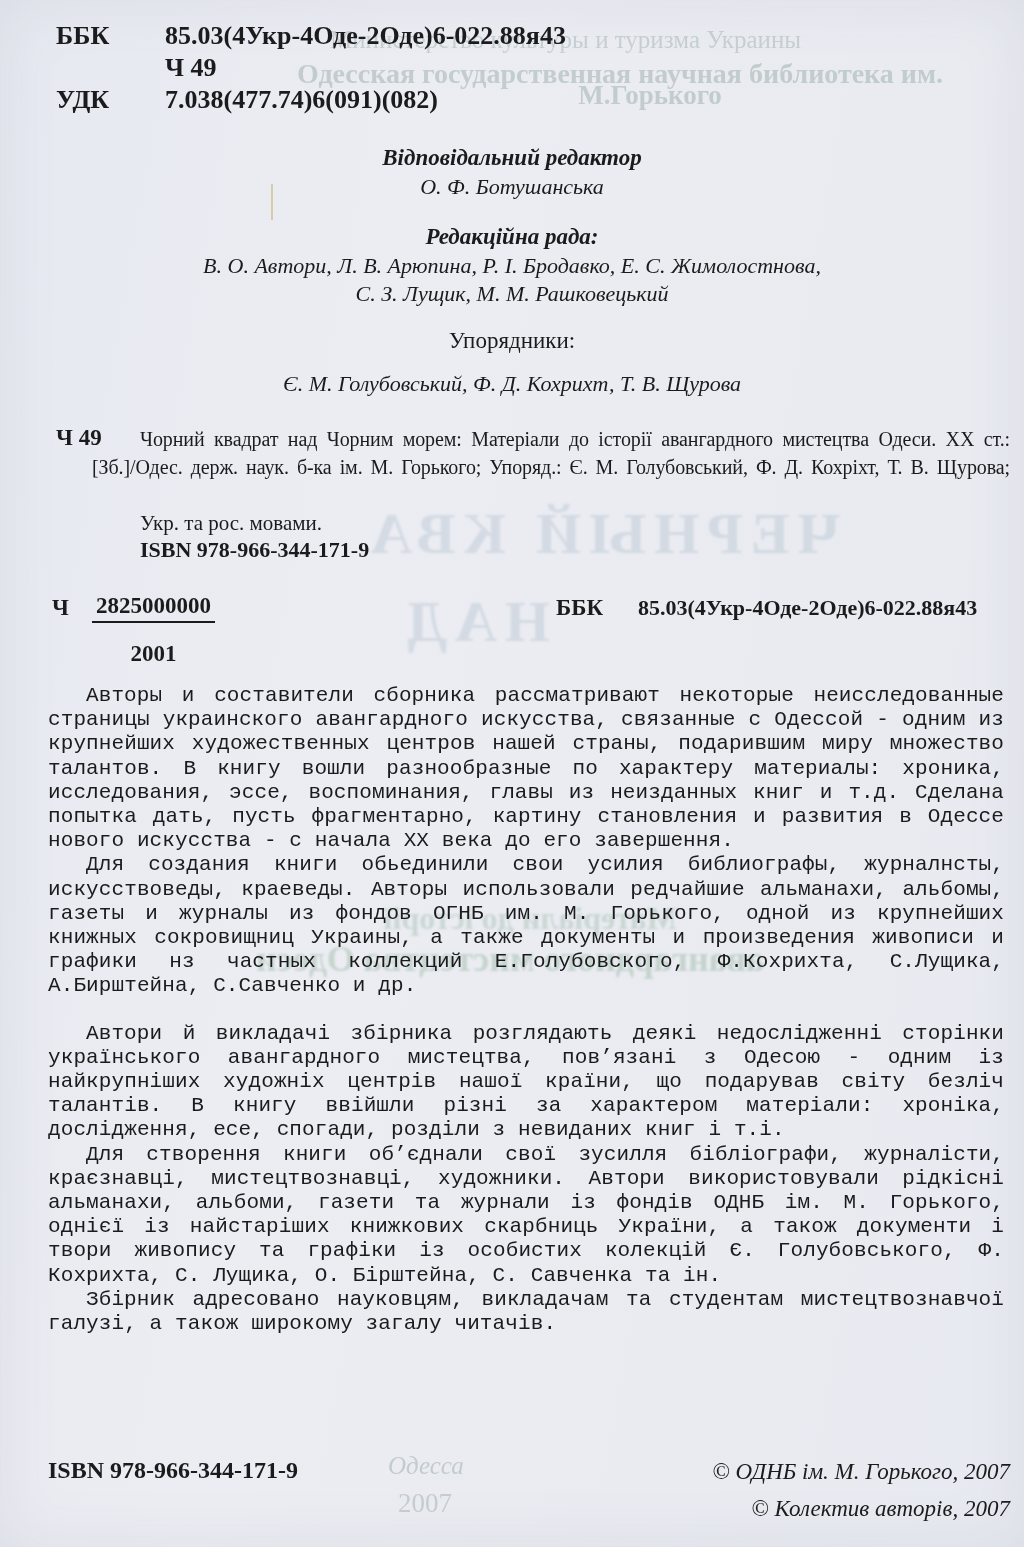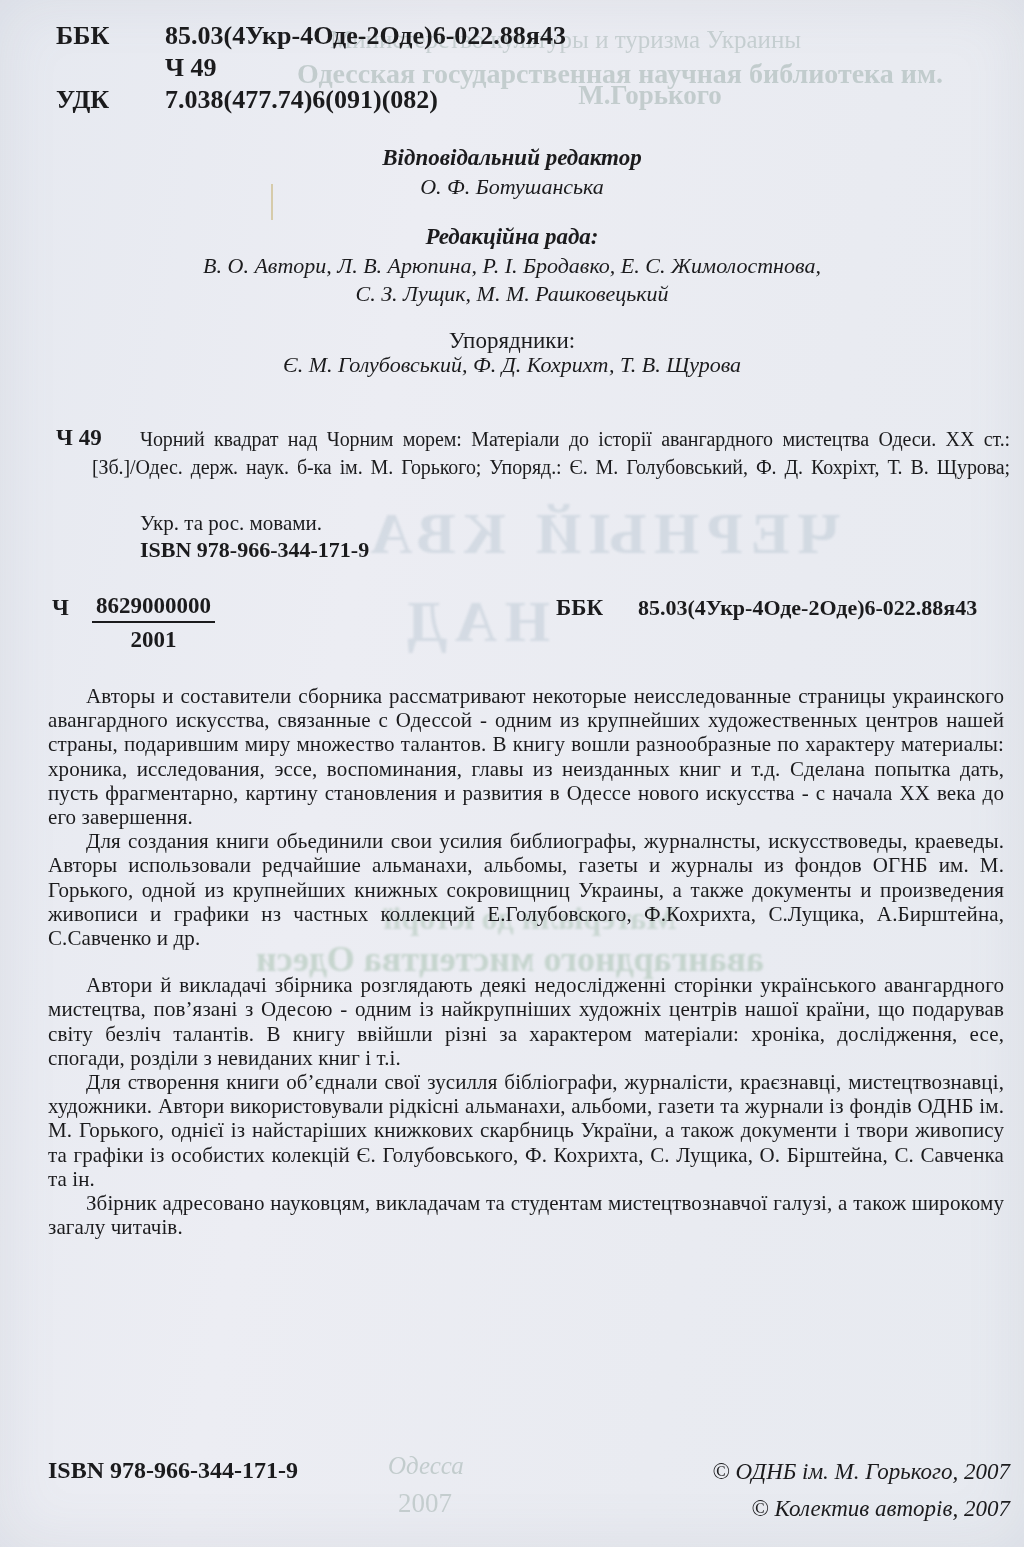--- a/index.html
+++ b/index.html
@@ -33,27 +33,27 @@
   .cat-entry .jline{text-align:justify;text-align-last:justify;white-space:nowrap;overflow:hidden;}
   .cat-entry .jline.indent{padding-left:48px;}
   .lang-note{top:511px;left:140px;font-size:21px;}
   .isbn-mid{top:537px;left:140px;font-size:22px;font-weight:bold;}
 
   
   .code-row{top:593px;left:0;width:1024px;height:60px;font-weight:bold;font-size:23px;}
   .ch-lbl{position:absolute;left:52px;top:2px;}
   .fraction{position:absolute;left:92px;top:0;text-align:center;}
   .fraction .num{padding:0 4px 2px 4px;border-bottom:2px solid #1b1b1d;}
-  .fraction .den{padding-top:4px;}
+  .fraction .den{padding-top:18px;}
   .bbk2-lbl{position:absolute;left:556px;top:2px;}
   .bbk2-val{position:absolute;left:638px;top:2px;font-size:22px;}
 
   
   .annot{top:684px;left:48px;width:956px;font-size:21px;line-height:24.2px;}
-  .annot p{margin:0;text-align:justify;text-indent:38px;letter-spacing:0.1px;}
+  .annot p{margin:0;text-align:justify;text-indent:38px;letter-spacing:0.1px;font-family:Liberation Mono, monospace;}
   .annot p.gap{margin-top:23px;}
 
   
   .isbn-bottom{top:1457px;left:48px;font-weight:bold;font-size:24px;}
   .copyrights{top:1453px;left:560px;width:450px;text-align:right;font-style:italic;font-size:23px;line-height:37px;}
   .ghost-mirror{transform:scaleX(-1);}
   .ghost-top1{top:26px;left:330px;width:580px;font-size:25px;font-weight:normal;text-align:left;color:rgba(125,150,142,0.33);}
   .ghost-top2{top:58px;left:250px;width:740px;font-size:28px;font-weight:bold;text-align:center;color:rgba(120,145,138,0.35);}
   .ghost-top3{top:80px;left:540px;width:220px;font-size:27px;font-weight:bold;text-align:center;color:rgba(120,145,138,0.35);}
   .ghost-big1{top:500px;left:360px;width:480px;font-size:58px;font-weight:bold;letter-spacing:8px;color:rgba(140,165,178,0.24);filter:blur(1px);}
@@ -103,36 +103,36 @@
     <span class="ital">О. Ф. Ботушанська</span>
   </div>
   <div class="abs center-block" style="top:224px;">
     <span class="h-bold-ital">Редакційна рада:</span>
   </div>
   <div class="abs center-block board-line" style="top:252px;">В. О. Автори, Л. В. Арюпина, Р. І. Бродавко, Е. С. Жимолостнова,</div>
   <div class="abs center-block board-line" style="top:280px;">С. З. Лущик, М. М. Рашковецький</div>
   <div class="abs center-block" style="top:328px;">
     <span class="h-bold">Упорядники:</span>
   </div>
-  <div class="abs center-block" style="top:352px;font-family:Liberation Serif, serif;">
+  <div class="abs center-block" style="top:371px;font-family:Liberation Serif, serif;">
     <span class="ital">Є. М. Голубовський, Ф. Д. Кохрихт, Т. В. Щурова</span>
   </div>
 
   <div class="abs cat-label">Ч 49</div>
   <div class="abs cat-entry">
     <div class="jline indent">Чорний квадрат над Чорним морем: Матеріали до історії авангардного мистецтва Одеси. ХХ ст.:</div>
     <div class="jline">[Зб.]/Одес. держ. наук. б-ка ім. М. Горького; Упоряд.: Є. М. Голубовський, Ф. Д. Кохріхт, Т. В. Щурова;</div>
   </div>
   <div class="abs lang-note">Укр. та рос. мовами.</div>
   <div class="abs isbn-mid">ISBN 978-966-344-171-9</div>
 
   <div class="abs code-row">
     <span class="ch-lbl">Ч</span>
     <span class="fraction">
-      <span class="num" style="display:block;">8629000000</span>
+      <span class="num" style="display:block;">2825000000</span>
       <span class="den" style="display:block;">2001</span>
     </span>
     <span class="bbk2-lbl">ББК</span>
     <span class="bbk2-val">85.03(4Укр-4Оде-2Оде)6-022.88я43</span>
   </div>
 
   <div class="abs annot">
     <p>Авторы и составители сборника рассматривают некоторые неисследованные страницы украинского авангардного искусства, связанные с Одессой - одним из крупнейших художественных центров нашей страны, подарившим миру множество талантов. В книгу вошли разнообразные по характеру материалы: хроника, исследования, эссе, воспоминания, главы из неизданных книг и т.д. Сделана попытка дать, пусть фрагментарно, картину становления и развития в Одессе нового искусства - с начала ХХ века до его завершення.</p>
     <p>Для создания книги обьединили свои усилия библиографы, журналнсты, искусствоведы, краеведы. Авторы использовали редчайшие альманахи, альбомы, газеты и журналы из фондов ОГНБ им. М. Горького, одной из крупнейших книжных сокровищниц Украины, а также документы и произведения живописи и графики нз частных коллекций Е.Голубовского, Ф.Кохрихта, С.Лущика, А.Бирштейна, С.Савченко и др.</p>
     <p class="gap">Автори й викладачі збірника розглядають деякі недослідженні сторінки українського авангардного мистецтва, пов’язані з Одесою - одним із найкрупніших художніх центрів нашої країни, що подарував світу безліч талантів. В книгу ввійшли різні за характером матеріали: хроніка, дослідження, есе, спогади, розділи з невиданих книг і т.і.</p>

